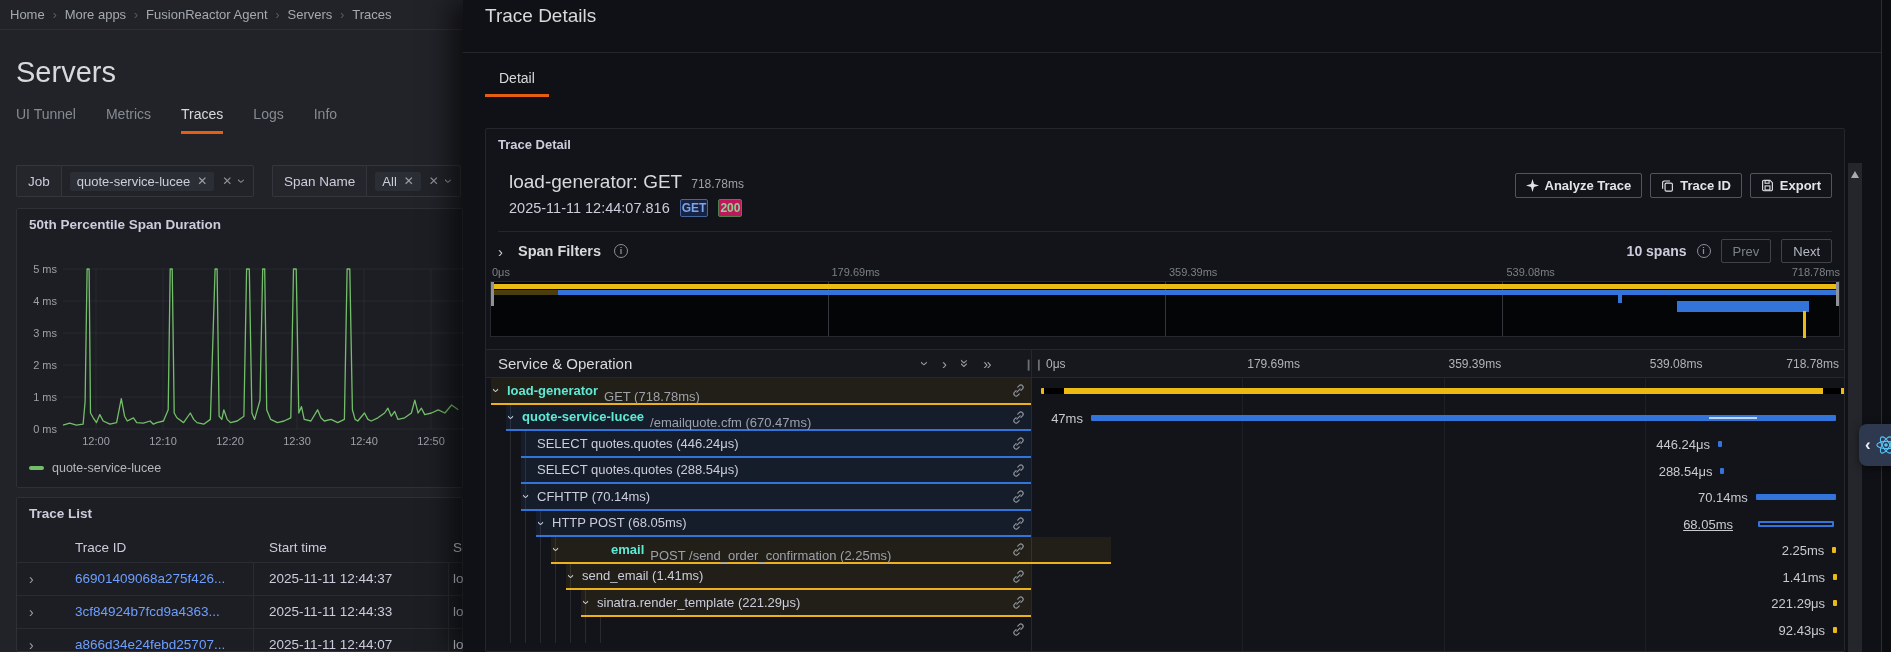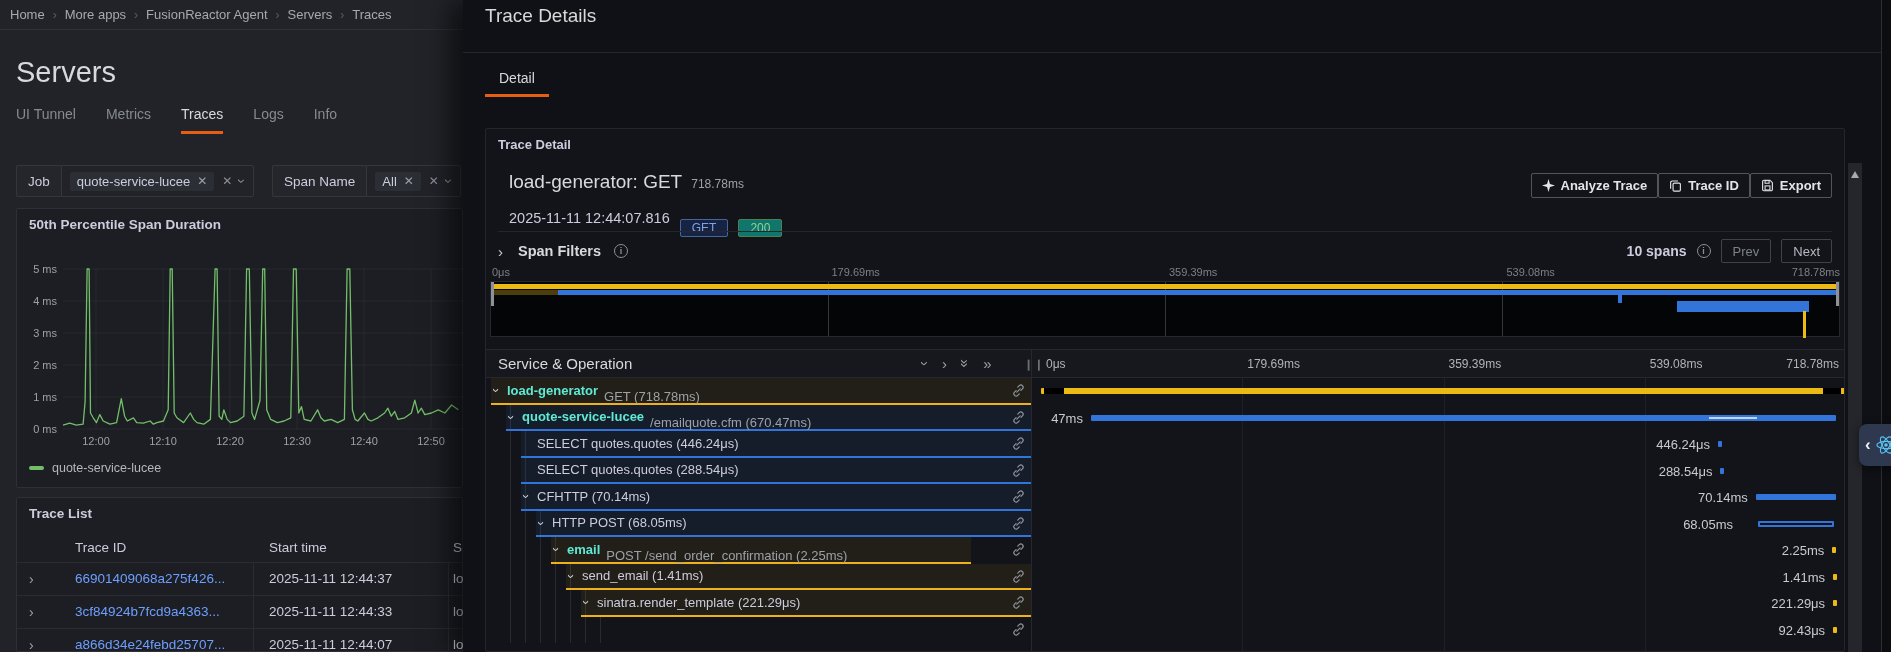--- a/index.html
+++ b/index.html
@@ -52,24 +52,24 @@
   .drawer-tab { position:absolute; left:22px; top:70px; padding:0 14px 8px 14px; font-size:14px; color:#d8d9da;
     border-bottom:3px solid #e55e11; cursor:pointer; }
 
   .detail-panel { position:absolute; left:22px; top:128px; width:1360px; height:524px;
     background:#121419; border:1px solid #24262b; border-radius:2px; }
   .dp-title { position:absolute; left:12px; top:8px; font-size:13px; font-weight:600; color:#ccccdc; }
   .trace-title { position:absolute; left:23px; top:42px; font-size:19px; font-weight:500; color:#d8d9da; }
   .trace-duration { font-size:12px; font-weight:400; color:#9da0a8; margin-left:9px; }
   .trace-meta { position:absolute; left:23px; top:70px; display:flex; align-items:center; gap:10px; }
   .trace-ts { font-size:14.5px; color:#ccccdc; }
-  .badge { font-size:12px; font-weight:400; padding:1px 11px; border-radius:2px; border:1px solid; cursor:default;margin-top:20px; }
+  .badge { font-size:12px; font-weight:700; padding:1px 1px; border-radius:2px; border:1px solid; cursor:default; }
   .badge-get { color:#7da4e8; border-color:#46659c; background:#172342; }
-  .badge-200 { color:#8fd08f; border-color:#4f7f51; background:#0f766e; }
-  .actions { position:absolute; right:12px; top:44px; display:flex; gap:0; }
+  .badge-200 { color:#8fd08f; border-color:#4f7f51; background:#be185d; }
+  .actions { position:absolute; right:12px; top:44px; display:flex; gap:8px; }
   .btn { display:flex; align-items:center; gap:6px; height:25px; padding:0 10px; border:1px solid rgba(204,204,220,0.35);
     border-radius:2px; font-size:13px; font-weight:600; color:#e3e4e8; cursor:pointer; background:transparent; }
   .btn svg { display:block; }
   .hdr-divider { position:absolute; left:12px; right:12px; top:102px; height:1px; background:#24262b; }
 
   .sf-row { position:absolute; left:12px; right:12px; top:110px; height:26px; }
   .sf-chevron { position:absolute; left:0; top:4px; color:#ccccdc; font-size:15px; cursor:pointer; }
   .sf-label { position:absolute; left:20px; top:4px; font-size:14.5px; font-weight:600; color:#d8d9da; }
   .info-icon { display:inline-block; width:14px; height:14px; border:1px solid #8a8f98; border-radius:50%;
     color:#8a8f98; font-size:9px; line-height:12px; text-align:center; font-weight:700; cursor:pointer; }
@@ -439,31 +439,31 @@
               <span class="row-chevron">›</span>
               <span class="op-only">HTTP POST (68.05ms)</span>
             </div>
             <span class="link-icon"><svg width="15" height="15" viewBox="0 0 16 16">
                 <g stroke="#8e9299" stroke-width="1.3" fill="none" stroke-linecap="round">
                   <path d="M6.2 9.8 L9.8 6.2"></path>
                   <path d="M7.2 4.4 l1.6-1.6 a2.4 2.4 0 0 1 3.4 3.4 L10.6 7.8"></path>
                   <path d="M8.8 11.6 l-1.6 1.6 a2.4 2.4 0 0 1-3.4-3.4 L5.4 8.2"></path>
                 </g>
               </svg></span>
-            <span class="dur-label" style="right: 111px;">68.05ms</span>
+            <span class="dur-label" style="right: 111px; text-decoration: underline;">68.05ms</span>
             <div class="span-bar" style="left: 1272.25px; width: 75.67px; background: rgb(50, 116, 217);">
               <div class="bar-hl" style="left: 2px; right: 2px; width: auto; background: rgb(15, 17, 22);"></div>
             </div>
           </div>
           <div class="span-row" style="top: 159px;">
             <div class="row-guide" style="left: 24px;"></div>
             <div class="row-guide" style="left: 39px;"></div>
             <div class="row-guide" style="left: 54px;"></div>
             <div class="row-guide" style="left: 69px;"></div>
-            <div class="name-cell yellow" style="left: 65px; width: 420px;">
+            <div class="name-cell yellow" style="left: 65px; width: 560px; padding-left: 44px;">
               <span class="row-chevron">›</span>
               <span class="svc-name">email</span>
               <span class="op-name">POST /send_order_confirmation (2.25ms)</span>
             </div>
             <span class="link-icon"><svg width="15" height="15" viewBox="0 0 16 16">
                 <g stroke="#8e9299" stroke-width="1.3" fill="none" stroke-linecap="round">
                   <path d="M6.2 9.8 L9.8 6.2"></path>
                   <path d="M7.2 4.4 l1.6-1.6 a2.4 2.4 0 0 1 3.4 3.4 L10.6 7.8"></path>
                   <path d="M8.8 11.6 l-1.6 1.6 a2.4 2.4 0 0 1-3.4-3.4 L5.4 8.2"></path>
                 </g>

